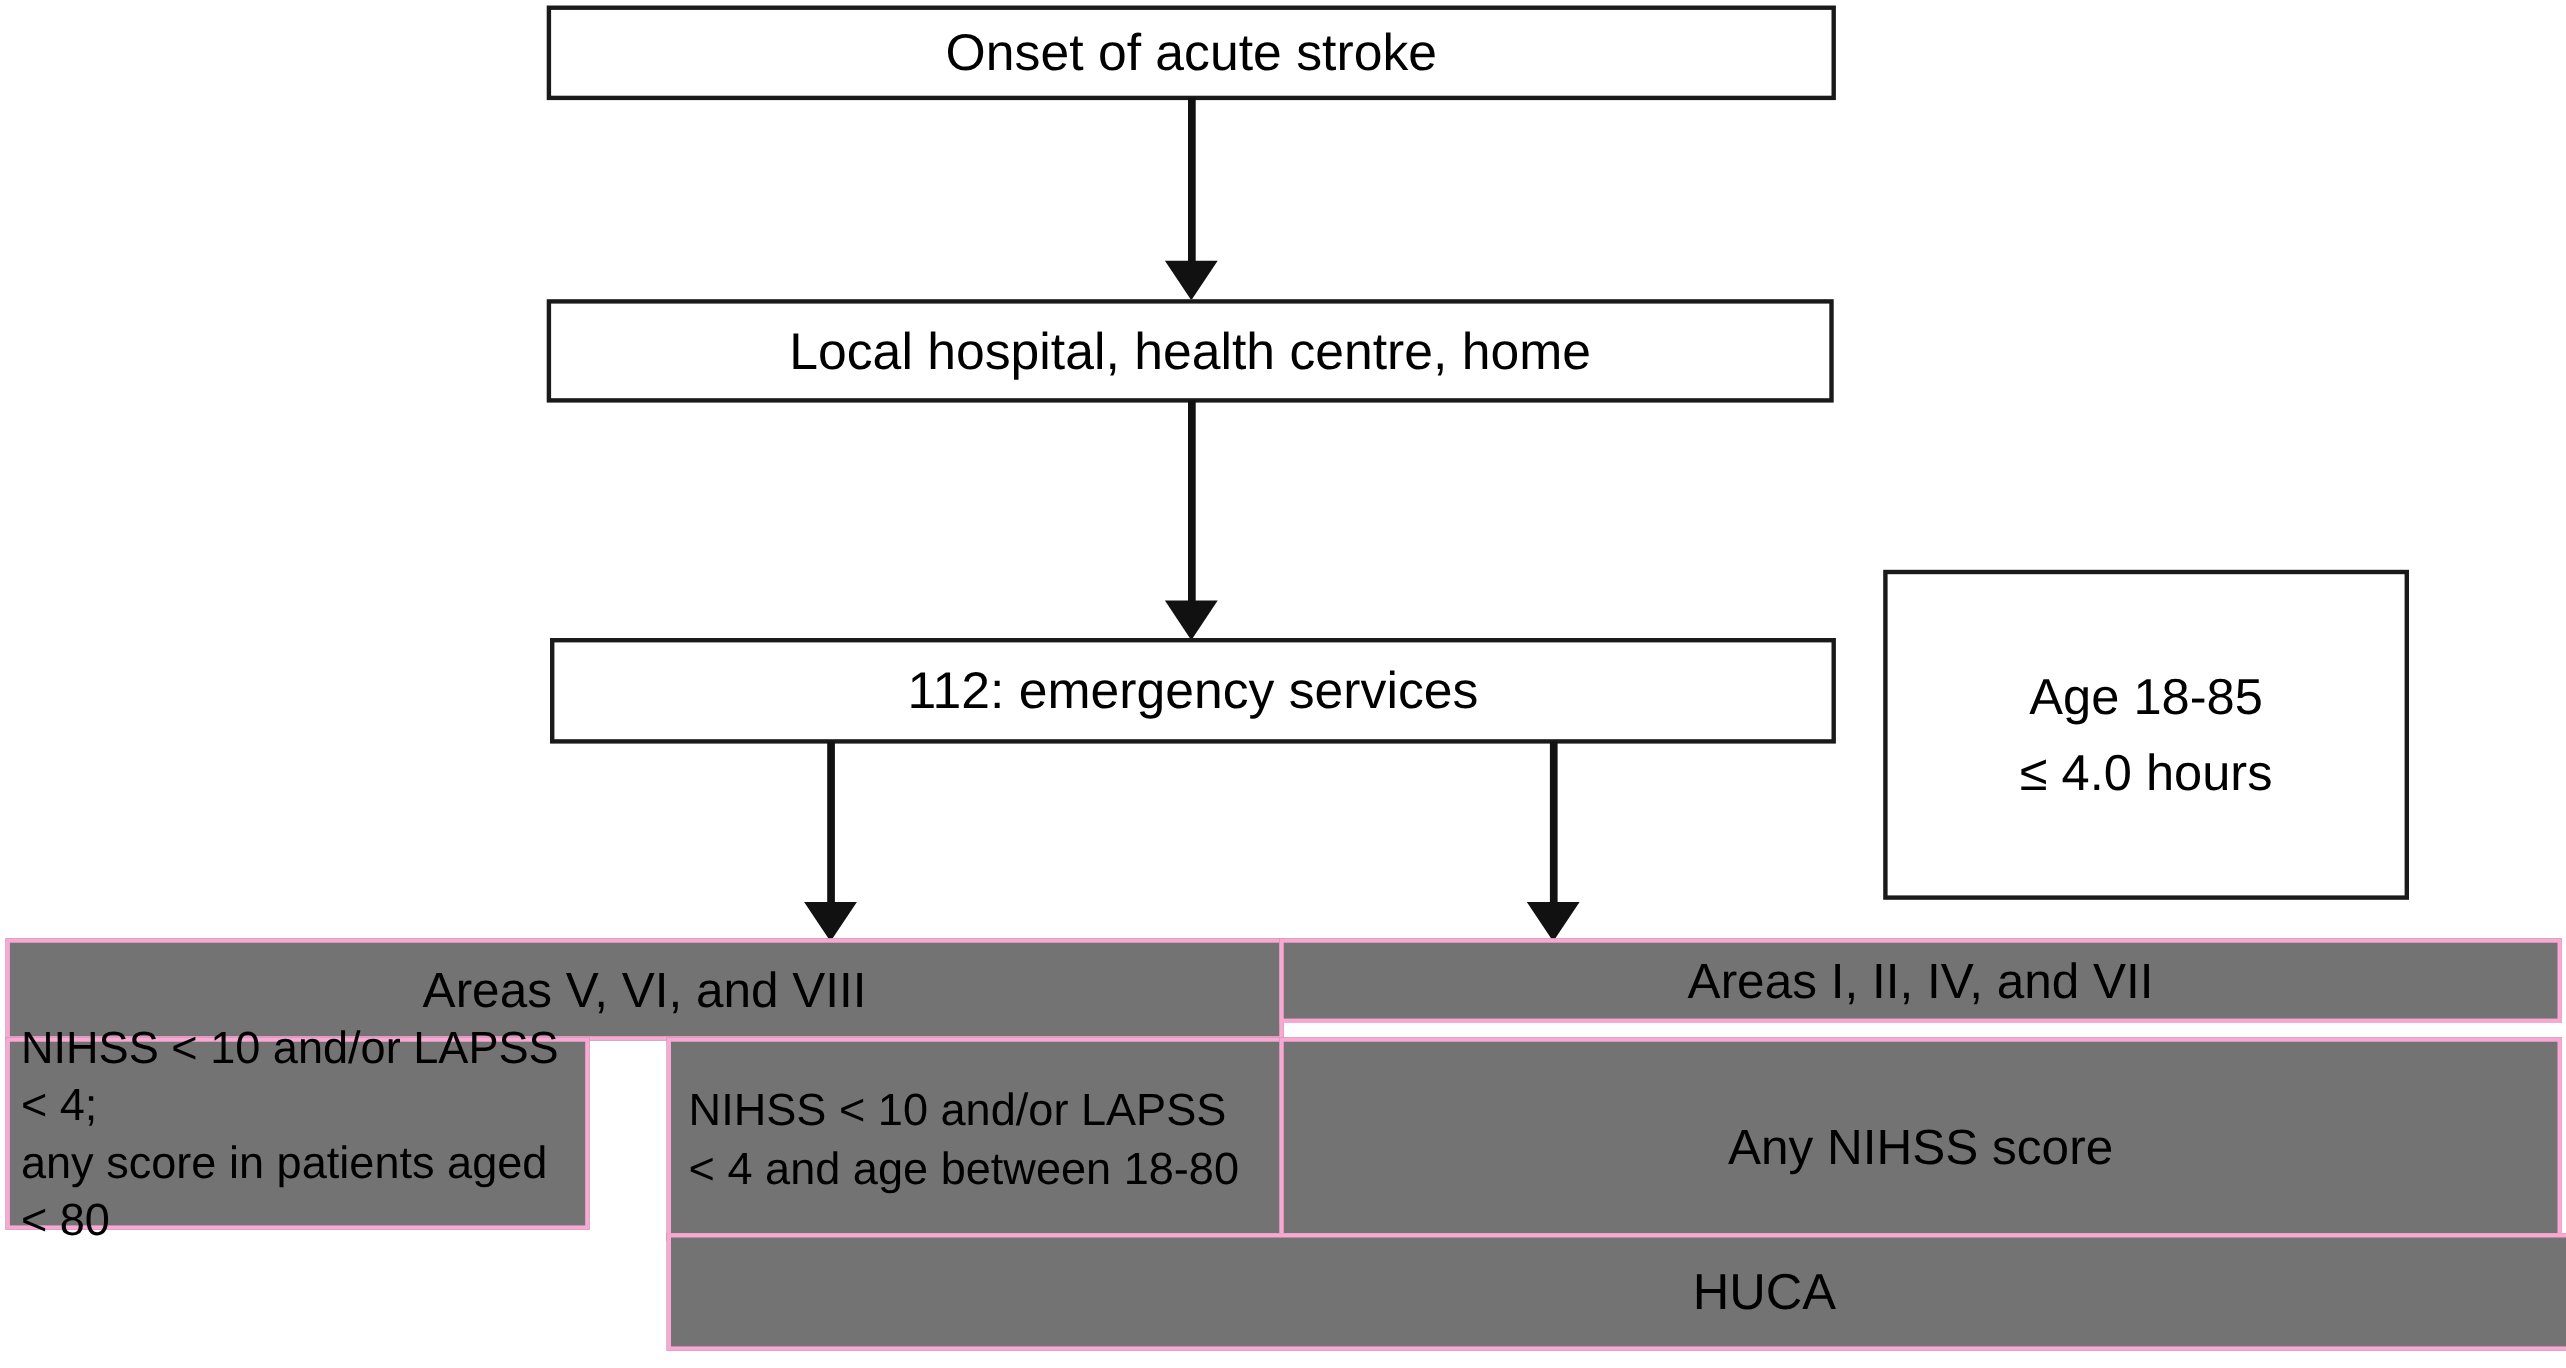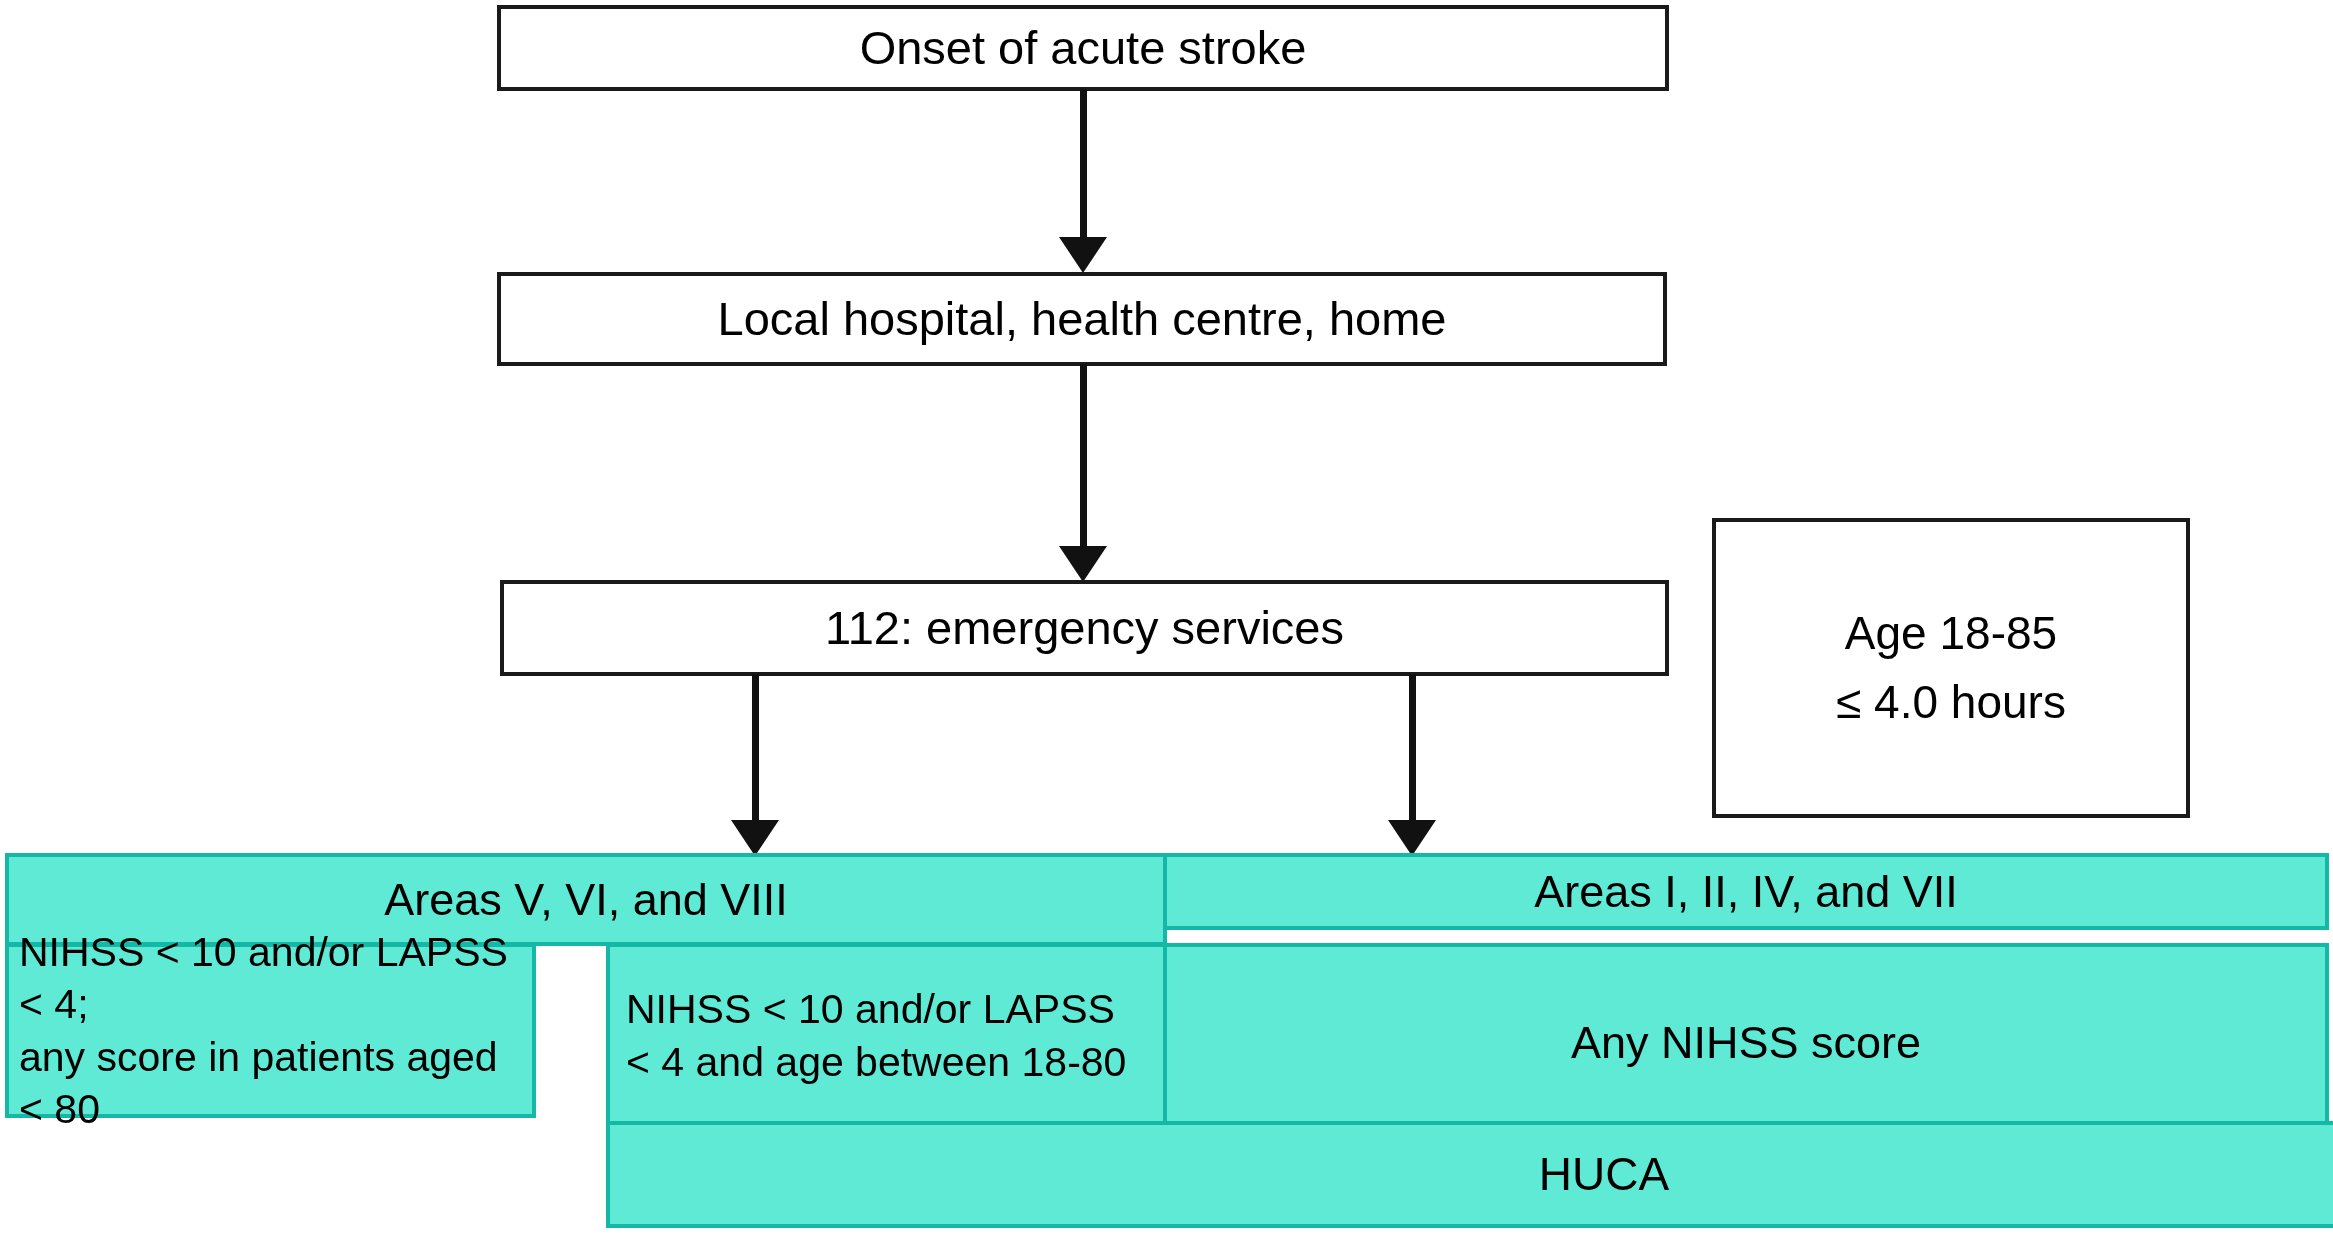--- a/index.html
+++ b/index.html
@@ -75,22 +75,22 @@
   #areas-table {
     position: absolute;
     left: 5px;
     top: 853px;
     width: 2324px;
     height: 375px;
   }
   .cell {
     position: absolute;
     box-sizing: border-box;
-    background: #5eead4;
-    border: 4px solid #14b8a6;
+    background: #737373;
+    border: 4px solid #f9a8d4;
     display: flex;
     align-items: center;
     text-align: center;
     line-height: 1.28;
   }
   .cell .label {
     display: block;
     width: 100%;
     box-sizing: border-box;
     padding: 0 6px;

